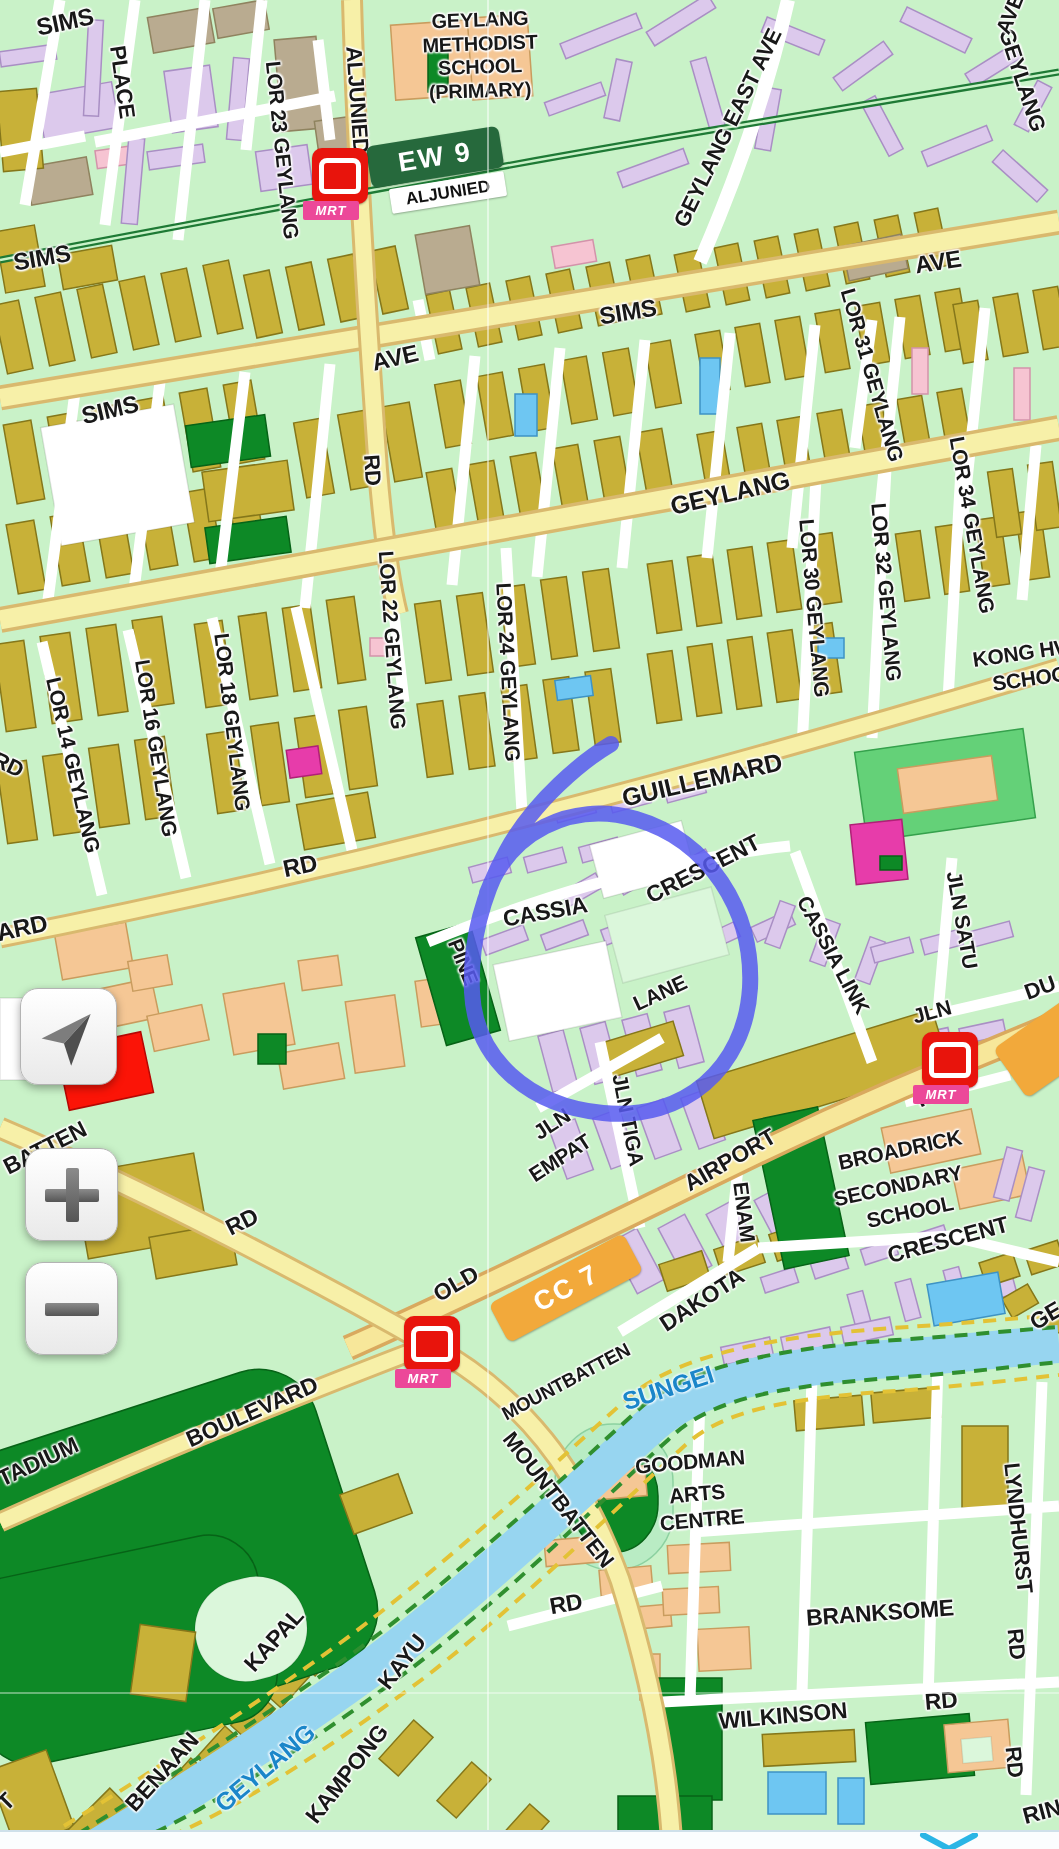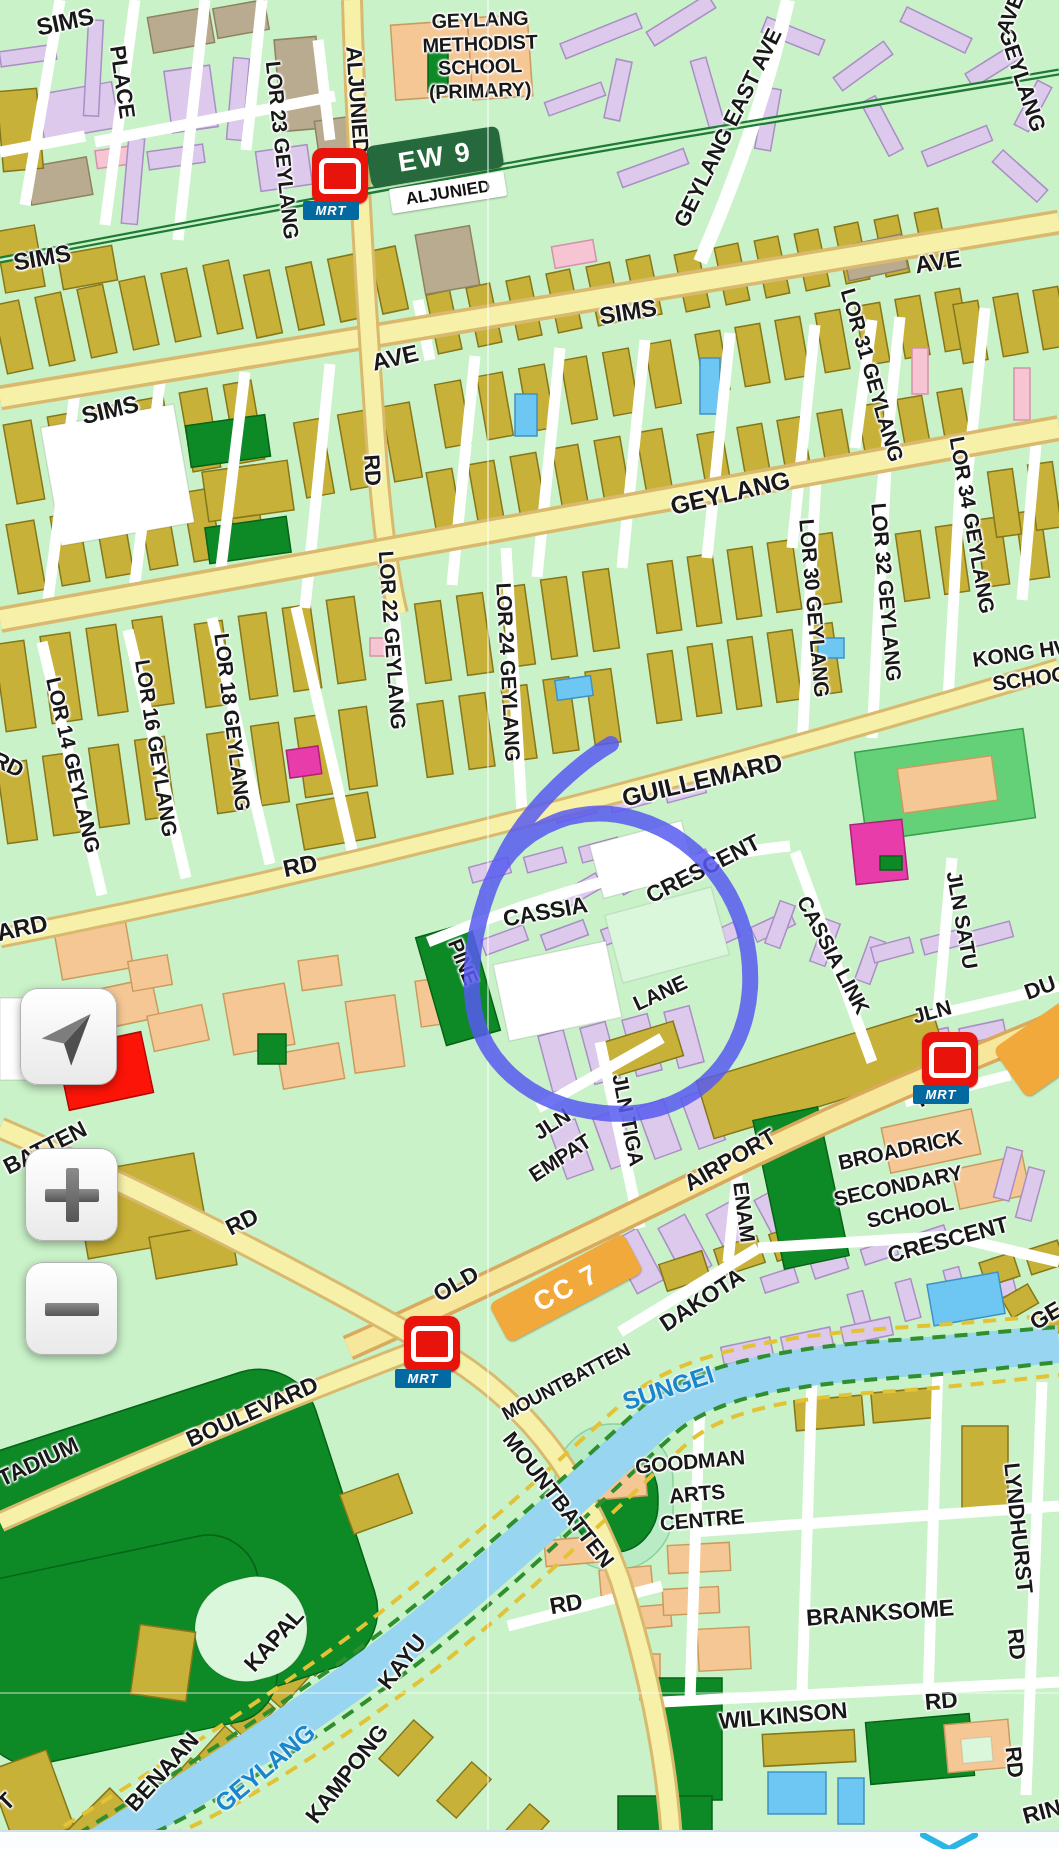--- a/index.html
+++ b/index.html
@@ -15,21 +15,21 @@
          color:#fff;font-weight:700;border-radius:7px;box-shadow:0 1px 2px rgba(0,0,0,.3);}
   #ew9{left:368px;top:136px;width:134px;height:42px;background:#26693c;transform:rotate(-9deg);font-size:27px;letter-spacing:2px;}
   #ew9-tag{left:390px;top:180px;width:116px;height:25px;background:#fff;color:#111;transform:rotate(-9deg);
            font-size:17px;border-radius:2px;letter-spacing:0;}
   #cc7{left:490px;top:1266px;width:152px;height:44px;background:#f2a93b;transform:rotate(-28deg);font-size:27px;letter-spacing:2px;}
   #cc8-partial{left:1002px;top:1018px;width:90px;height:60px;background:#f2a93b;transform:rotate(-35deg);}
   .mrt{position:absolute;z-index:4;width:58px;}
   .mrt-train{width:56px;height:56px;background:#e8140c;border-radius:10px;box-shadow:0 1px 2px rgba(0,0,0,.35);
              display:flex;align-items:center;justify-content:center;}
   .mrt-train .cab{width:32px;height:26px;border:5px solid #fff;border-radius:8px 8px 6px 6px;}
-  .mrt-tag{width:56px;height:19px;background:#0369a1;color:#fff;font-weight:700;font-style:italic;
+  .mrt-tag{width:56px;height:19px;background:#ec4899;color:#fff;font-weight:700;font-style:italic;
            font-size:13px;display:flex;align-items:center;justify-content:center;margin:-3px 0 0 -9px;
            border-radius:2px;letter-spacing:1px;}
   #mrt-aljunied{left:312px;top:148px;}
   #mrt-mountbatten{left:404px;top:1316px;}
   #mrt-dakota{left:922px;top:1032px;}
   #annot{position:absolute;left:0;top:0;z-index:6;pointer-events:none;}
   .seam{position:absolute;background:rgba(255,255,255,.5);z-index:5;pointer-events:none;}
   #seam-v{left:487px;top:0;width:2px;height:1830px;}
   #seam-h{left:0;top:1692px;width:100%;height:2px;background:rgba(255,255,255,.38);}
   .ctl{position:absolute;z-index:8;background:linear-gradient(#ffffff,#e9e9e9);border:1px solid #b3b3b3;

